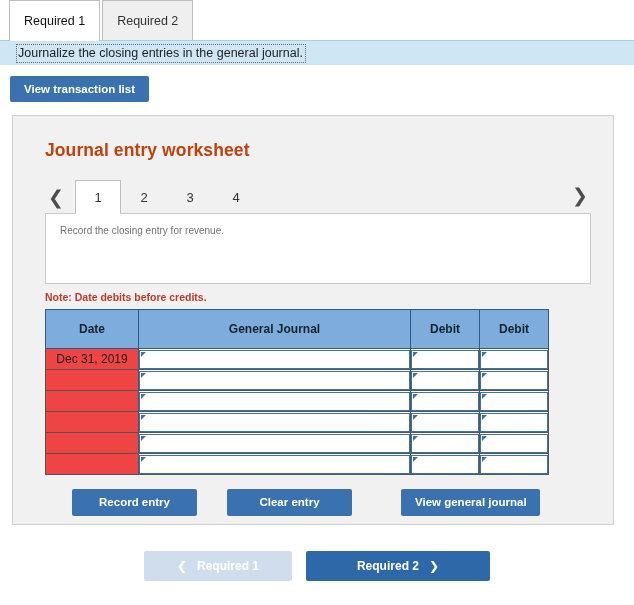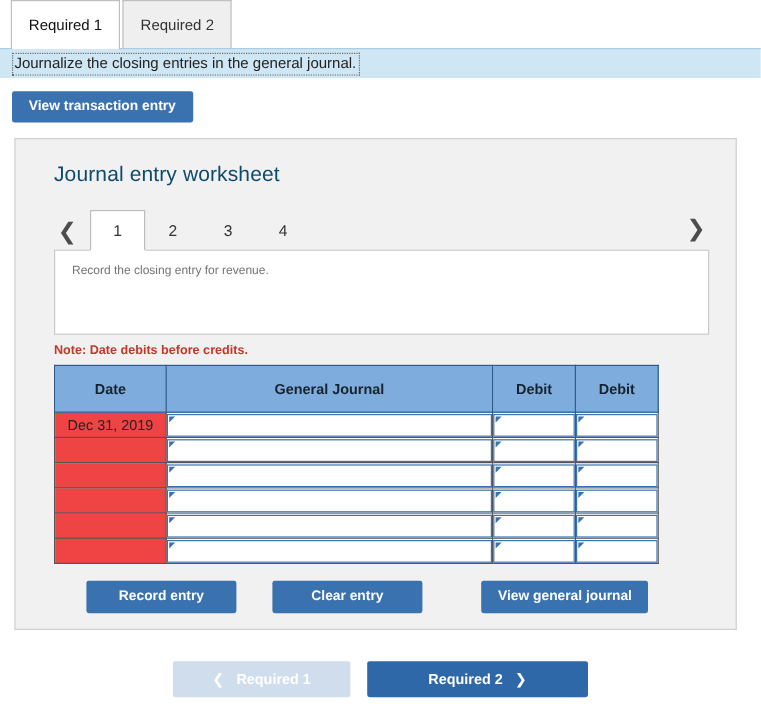--- a/index.html
+++ b/index.html
@@ -46,21 +46,21 @@
     z-index: 3;
   }
 
   
   .instruction-bar {
     height: 25px;
     background: #cfe6f5;
     border-top: 1px solid #a9cde3;
     display: flex;
     align-items: center;
-    padding-left: 10px;
+    padding-left: 16px;
     position: relative;
     z-index: 2;
     margin-top: -1px;
   }
   .instruction-text {
     font-size: 12.5px;
     color: #222;
     border: 1px dotted #6b6b6b;
     padding: 1px 2px 1px 1px;
     line-height: 15px;
@@ -93,23 +93,23 @@
   .panel {
     margin: 5px 20px 0 12px;
     border: 1px solid #cfcfcf;
     background: #f1f1f1;
     height: 410px;
     padding: 18px 22px 0 22px;
     position: relative;
   }
   .panel-title {
     font-size: 17.5px;
-    font-weight: normal;
-    color: #0c4a6e;
-    margin: 1px 0 16px 10px;
+    font-weight: bold;
+    color: #c2410c;
+    margin: 6px 0 16px 10px;
     letter-spacing: .1px;
   }
 
   
   .pager {
     display: flex;
     align-items: flex-end;
     height: 36px;
     margin-left: 10px;
     position: relative;
@@ -289,21 +289,21 @@
   <div class="tab">
     <span>Required 2</span>
   </div>
 </div>
 
 <div class="instruction-bar">
   <span class="instruction-text">Journalize the closing entries in the general journal.</span>
 </div>
 
 <div class="toolbar">
-  <button class="btn-blue">View transaction entry</button>
+  <button class="btn-blue">View transaction list</button>
 </div>
 
 <div class="panel">
 
   <div class="panel-title">Journal entry worksheet</div>
 
   <div class="pager">
     <div class="pager-arrow prev">❮</div>
     <div class="pager-pages">
       <div class="page-num active">

